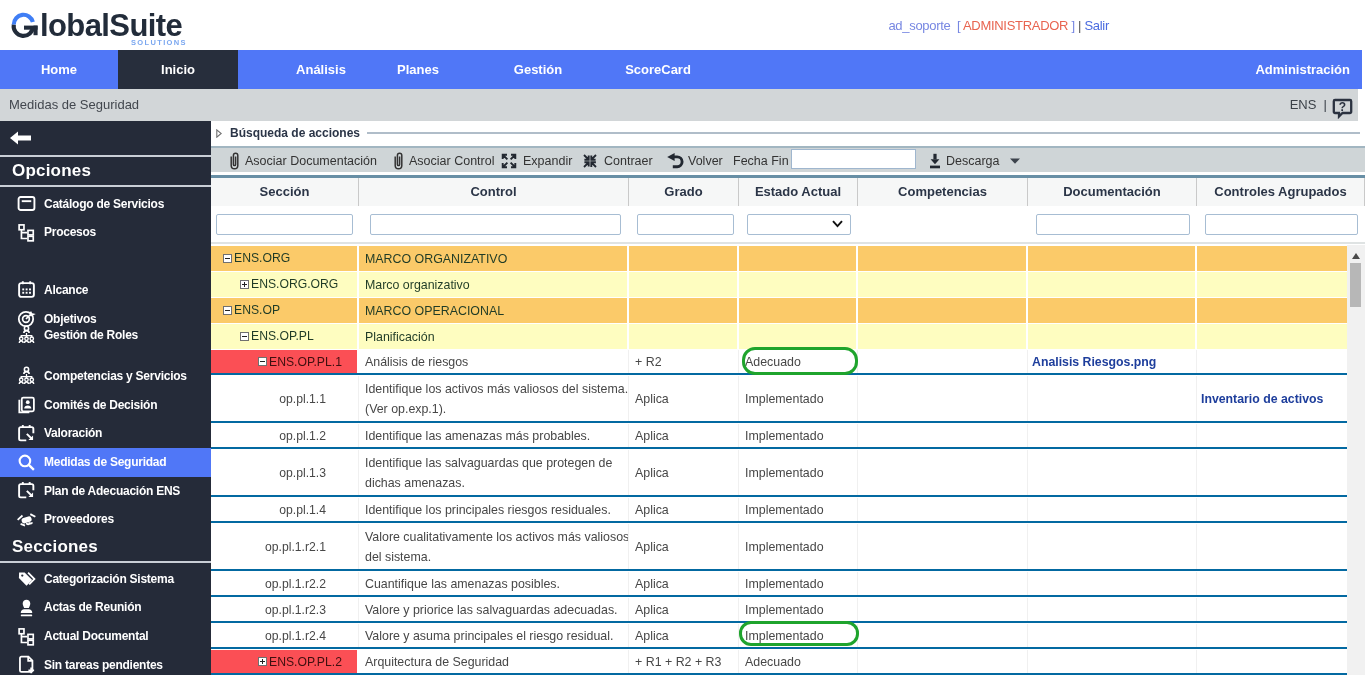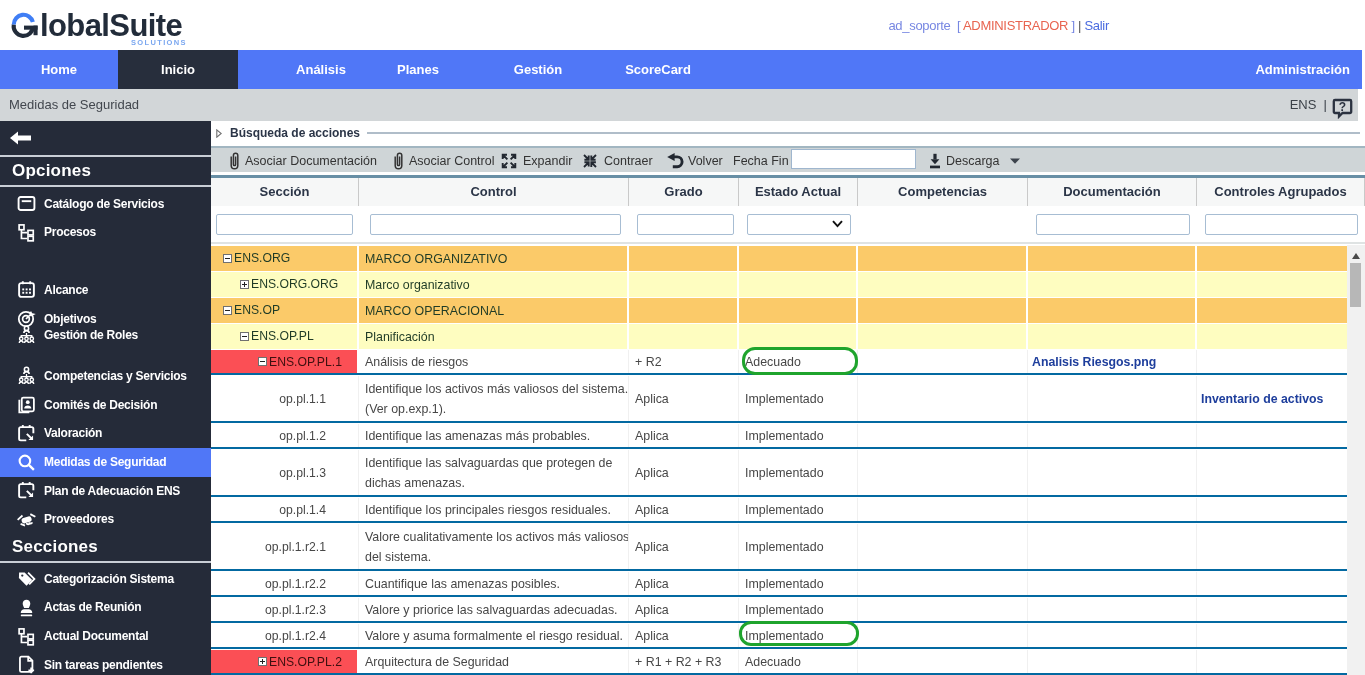--- a/index.html
+++ b/index.html
@@ -460,21 +460,21 @@
       </div>
 <div class="cell c3 ctext">Aplica</div>
 <div class="cell c4 ctext">Implementado</div>
 <div class="cell c5"></div>
 <div class="cell c6"></div>
       <div class="cell c7"></div>
     </div>
 <div class="row wrow" style="top:624px;height:25px">
       <div class="cell c1 leaf" style="line-height:24px">op.pl.1.r2.4</div>
 <div class="cell c2 ctext" style="line-height:20px">
-        <span>Valore y asuma formalmente el riesgo residual.</span>
+        <span>Valore y asuma principales el riesgo residual.</span>
       </div>
 <div class="cell c3 ctext">Aplica</div>
 <div class="cell c4 ctext">Implementado</div>
 <div class="cell c5"></div>
 <div class="cell c6"></div>
       <div class="cell c7"></div>
     </div>
 <div class="row wrow" style="top:650px;height:25px">
       <div class="cell c1 tcell" style="background:#fb4f55;border-right:2px solid #fff;">
         <div class="tico" style="left:47px">

